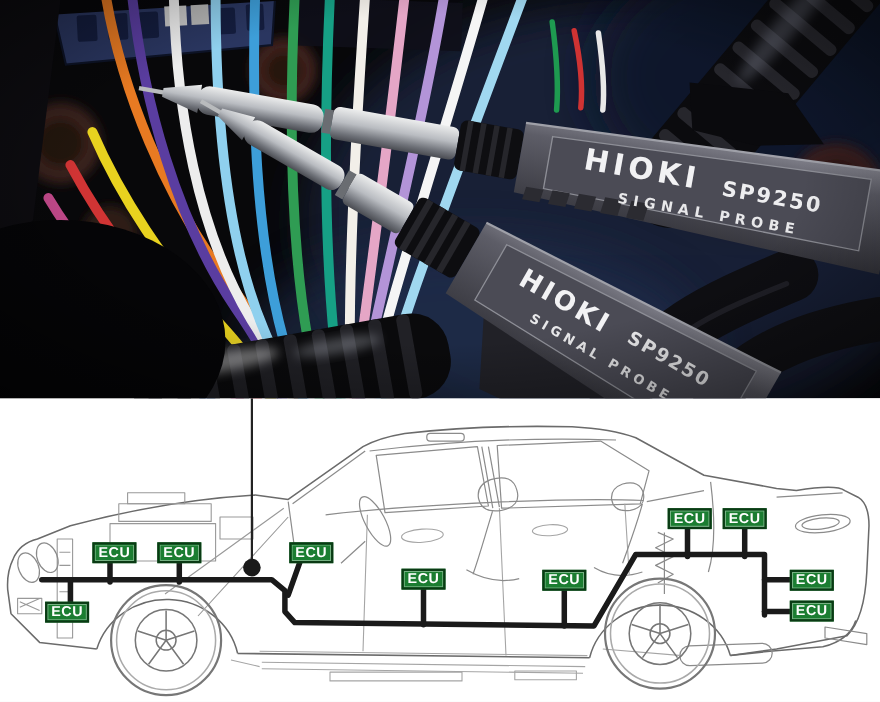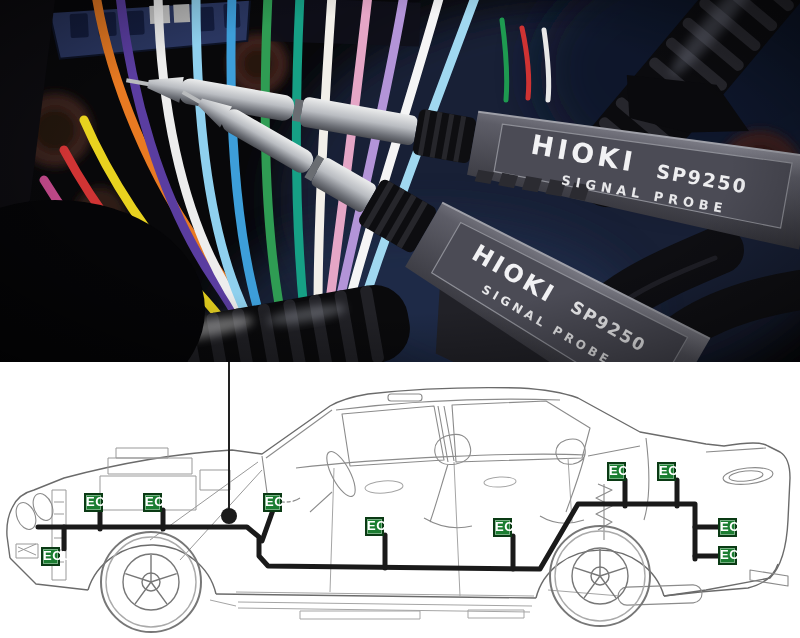--- a/index.html
+++ b/index.html
@@ -1,20 +1,20 @@
 <!DOCTYPE html>
 <html><head>
 <meta charset="utf-8">
 <style>
   html,body{margin:0;padding:0;background:#ffffff;}
   #stage{position:relative;width:800px;height:638px;overflow:hidden;background:#fff;
          font-family:"Liberation Sans",sans-serif;}
   #photo-panel{position:absolute;left:0;top:0;width:800px;height:362px;}
   #diagram-panel{position:absolute;left:0;top:362px;width:800px;height:276px;}
-  .ecu{position:absolute;width:19px;height:19px;box-sizing:border-box;
+  .ecu{position:absolute;width:40px;height:19px;box-sizing:border-box;
        background:#1b7d31;border:2px solid #0a3a14;
        box-shadow:inset 0 0 0 1px rgba(255,255,255,.4);
        color:#fff;font-weight:bold;font-size:13px;line-height:14px;text-align:center;
        letter-spacing:.5px;z-index:5;}
   svg text{font-family:"DejaVu Sans","Liberation Sans",sans-serif;}
 </style>
 </head>
 <body>
 
 <div id="stage">

